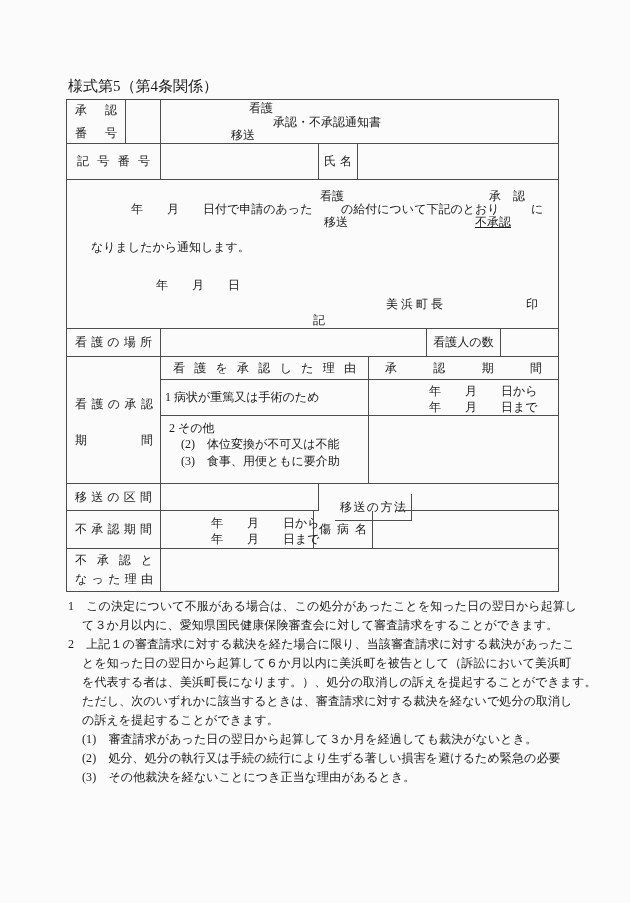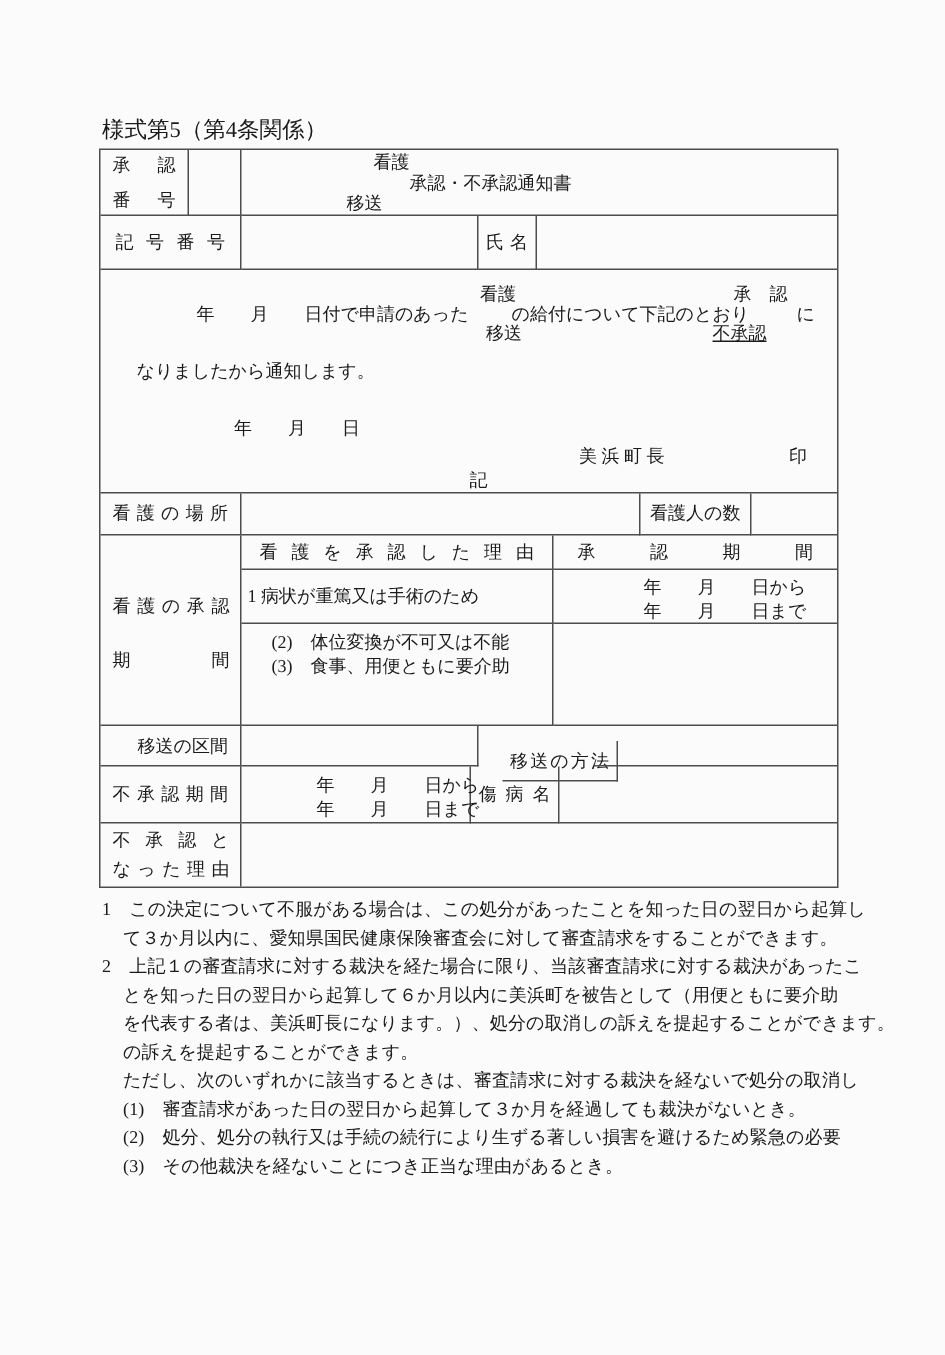--- a/index.html
+++ b/index.html
@@ -86,26 +86,27 @@
       <div class="just">承認期間</div>
     </div>
     <div class="cell vc" style="left:94px;top:280px;width:208px;height:36px;padding-left:4px;">
       <div>1 病状が重篤又は手術のため</div>
     </div>
     <div class="cell noR twoLine" style="left:302px;top:280px;width:189px;height:36px;">
       <div class="abs" style="left:60px;top:3px;">年　　月　　日から</div>
       <div class="abs" style="left:60px;top:19px;">年　　月　　日まで</div>
     </div>
     <div class="cell" style="left:94px;top:316px;width:208px;height:68px;padding:4px 0 0 8px;box-sizing:border-box;line-height:16.3px;">
+      <div>2 その他</div>
       <div style="margin-left:12px;">(2)　体位変換が不可又は不能</div>
       <div style="margin-left:12px;">(3)　食事、用便ともに要介助</div>
     </div>
     <div class="cell noR" style="left:302px;top:316px;width:189px;height:68px;"></div>
 
-    <div class="cell vc" style="left:0;top:384px;width:94px;height:27px;padding:0 8px;align-items:flex-end;">
+    <div class="cell vc" style="left:0;top:384px;width:94px;height:27px;padding:0 8px;">
       <div class="just">移送の区間</div>
     </div>
     <div class="cell" style="left:94px;top:384px;width:158px;height:27px;"></div>
     <div class="cell vc" style="left:252px;top:394px;width:77px;height:27px;padding:0 5px;margin-left:16px;">
       <div class="just">移送の方法</div>
     </div>
     <div class="cell noR" style="left:329px;top:384px;width:162px;height:27px;"></div>
 
     <div class="cell vc" style="left:0;top:411px;width:94px;height:38px;padding:0 8px;">
       <div class="just">不承認期間</div>
@@ -124,22 +125,22 @@
       <div class="line just" style="left:8px;top:23px;width:78px;">なった理由</div>
     </div>
     <div class="cell noR noB" style="left:94px;top:449px;width:397px;height:42px;"></div>
 
   </div>
 
   <div class="notes">
     <div class="n0">1　この決定について不服がある場合は、この処分があったことを知った日の翌日から起算し</div>
     <div class="n1">て３か月以内に、愛知県国民健康保険審査会に対して審査請求をすることができます。</div>
     <div class="n0">2　上記１の審査請求に対する裁決を経た場合に限り、当該審査請求に対する裁決があったこ</div>
-    <div class="n1">とを知った日の翌日から起算して６か月以内に美浜町を被告として（用便ともに要介助</div>
+    <div class="n1">とを知った日の翌日から起算して６か月以内に美浜町を被告として（訴訟において美浜町</div>
     <div class="n1">を代表する者は、美浜町長になります。）、処分の取消しの訴えを提起することができます。</div>
+    <div class="n1">ただし、次のいずれかに該当するときは、審査請求に対する裁決を経ないで処分の取消し</div>
     <div class="n1">の訴えを提起することができます。</div>
-    <div class="n1">ただし、次のいずれかに該当するときは、審査請求に対する裁決を経ないで処分の取消し</div>
     <div class="n1">(1)　審査請求があった日の翌日から起算して３か月を経過しても裁決がないとき。</div>
     <div class="n1">(2)　処分、処分の執行又は手続の続行により生ずる著しい損害を避けるため緊急の必要</div>
     <div class="n1">(3)　その他裁決を経ないことにつき正当な理由があるとき。</div>
   </div>
 
 </div>
 
 </body></html>

